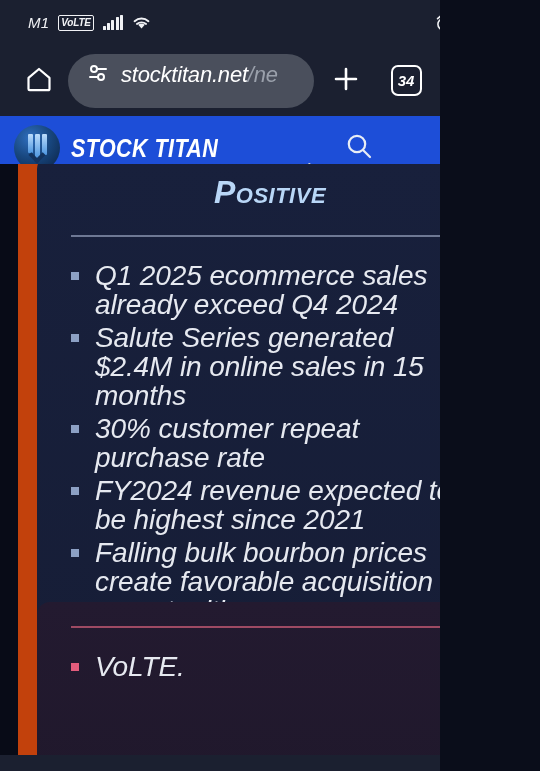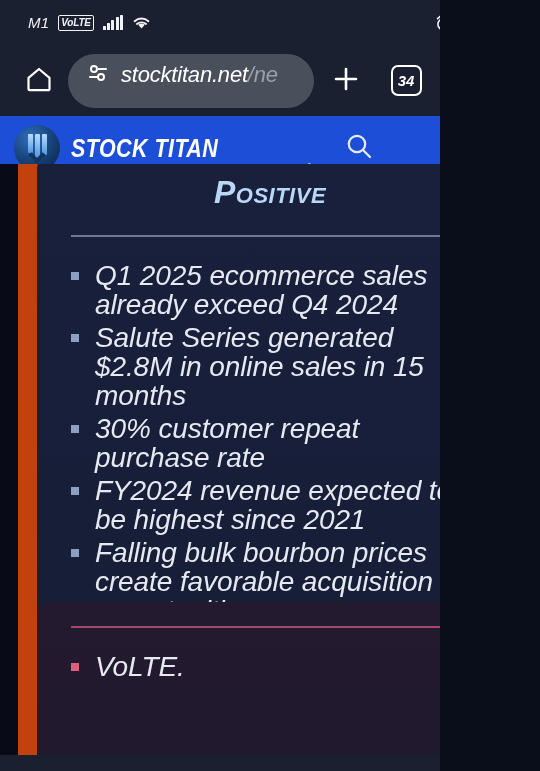--- a/index.html
+++ b/index.html
@@ -266,21 +266,21 @@
 
   <div class="pagebody">
     <div class="edge-left"></div>
     <div class="edge-right"></div>
 
     <div class="card card-positive">
       <div class="card-title">Positive</div>
       <div class="divider"></div>
       <ul class="points">
         <li><span class="bullet"></span><span>Q1 2025 ecommerce sales already exceed Q4 2024</span></li>
-        <li><span class="bullet"></span><span>Salute Series generated $2.8M in online sales in 15 months</span></li>
+        <li><span class="bullet"></span><span>Salute Series generated $2.4M in online sales in 15 months</span></li>
         <li><span class="bullet"></span><span>30% customer repeat purchase rate</span></li>
         <li><span class="bullet"></span><span>FY2024 revenue expected to be highest since 2021</span></li>
         <li><span class="bullet"></span><span>Falling bulk bourbon prices create favorable acquisition opportunities</span></li>
       </ul>
     </div>
 
     <div class="card card-negative">
       <div class="divider"></div>
       <ul class="points">
         <li><span class="bullet"></span><span>VoLTE.</span></li>

